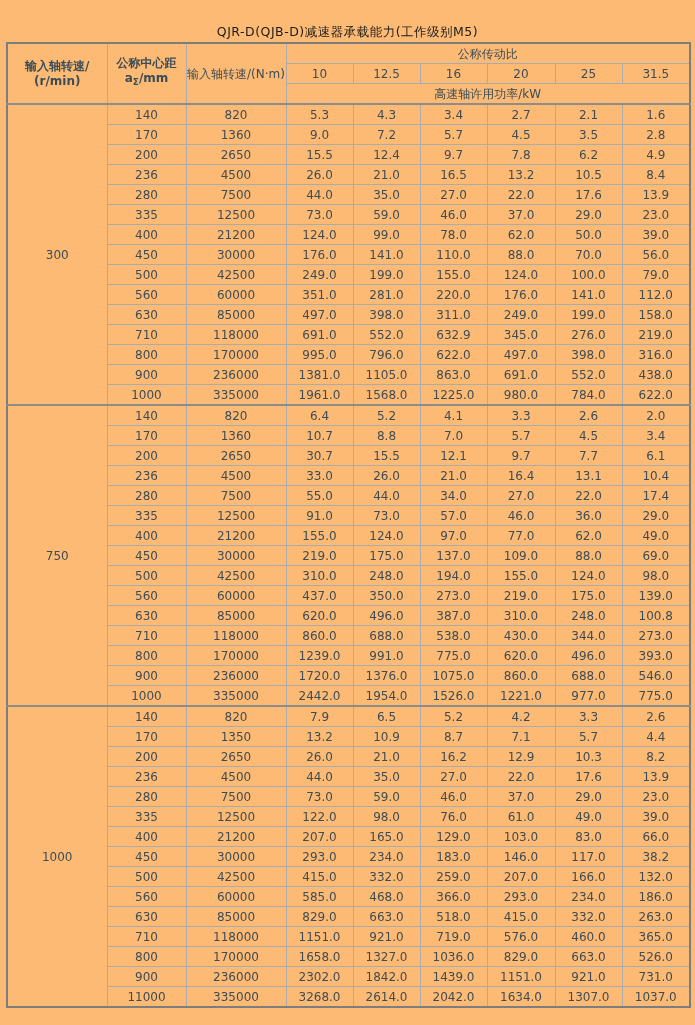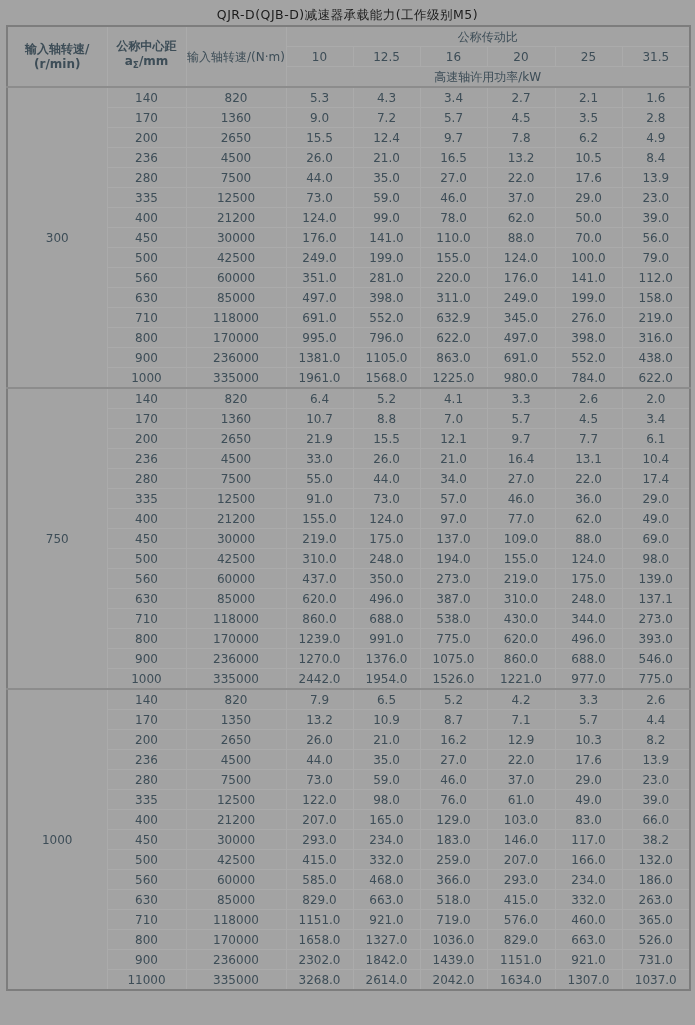--- a/index.html
+++ b/index.html
@@ -4,23 +4,23 @@
 <style>
   html, body { margin: 0; padding: 0; }
   body {
     width: 695px;
     background: #ffffff;
     font-family: "DejaVu Sans", "Liberation Sans", sans-serif;
   }
   .page {
     width: 695px;
     height: 1025px;
-    background: #a3a3a3;
+    background: #fdba74;
     box-sizing: border-box;
-    padding-top: 5px;
+    padding-top: 22px;
   }
   .page-title {
     text-align: center;
     font-size: 12.5px;
     color: #1c1c1c;
     letter-spacing: 0.5px;
     height: 20px;
     line-height: 20px;
   }
   table.capacity {
@@ -267,21 +267,21 @@
           <td>10.7</td>
           <td>8.8</td>
           <td>7.0</td>
           <td>5.7</td>
           <td>4.5</td>
           <td>3.4</td>
         </tr>
         <tr>
           <td>200</td>
           <td>2650</td>
-          <td>21.9</td>
+          <td>30.7</td>
           <td>15.5</td>
           <td>12.1</td>
           <td>9.7</td>
           <td>7.7</td>
           <td>6.1</td>
         </tr>
         <tr>
           <td>236</td>
           <td>4500</td>
           <td>33.0</td>
@@ -352,21 +352,21 @@
           <td>139.0</td>
         </tr>
         <tr>
           <td>630</td>
           <td>85000</td>
           <td>620.0</td>
           <td>496.0</td>
           <td>387.0</td>
           <td>310.0</td>
           <td>248.0</td>
-          <td>137.1</td>
+          <td>100.8</td>
         </tr>
         <tr>
           <td>710</td>
           <td>118000</td>
           <td>860.0</td>
           <td>688.0</td>
           <td>538.0</td>
           <td>430.0</td>
           <td>344.0</td>
           <td>273.0</td>
@@ -377,21 +377,21 @@
           <td>1239.0</td>
           <td>991.0</td>
           <td>775.0</td>
           <td>620.0</td>
           <td>496.0</td>
           <td>393.0</td>
         </tr>
         <tr>
           <td>900</td>
           <td>236000</td>
-          <td>1270.0</td>
+          <td>1720.0</td>
           <td>1376.0</td>
           <td>1075.0</td>
           <td>860.0</td>
           <td>688.0</td>
           <td>546.0</td>
         </tr>
         <tr>
           <td>1000</td>
           <td>335000</td>
           <td>2442.0</td>

